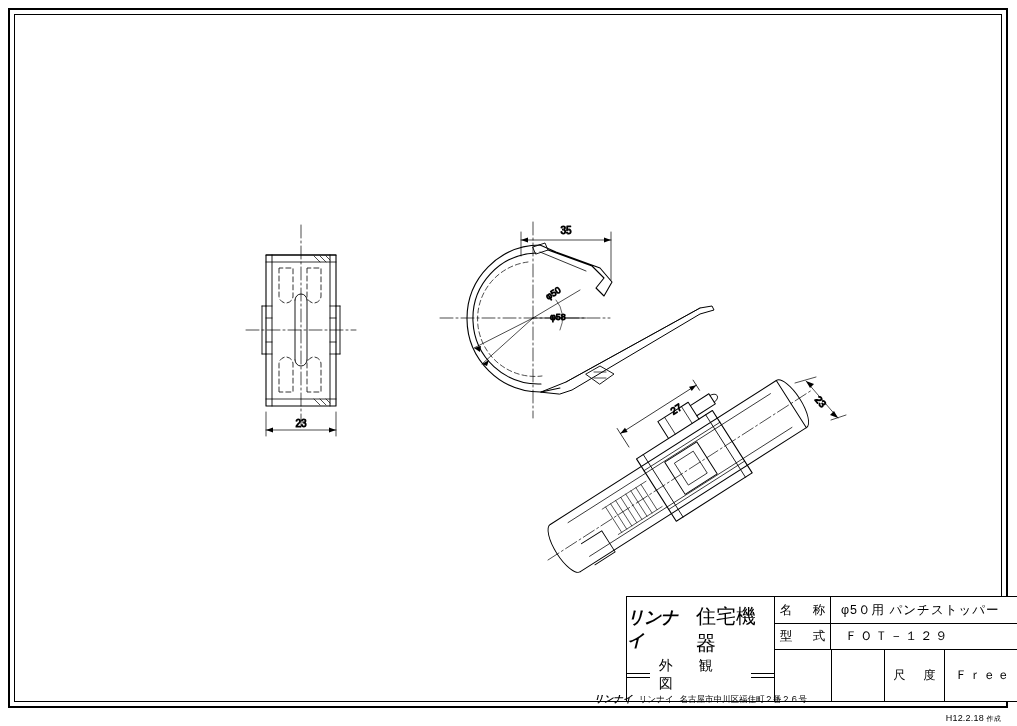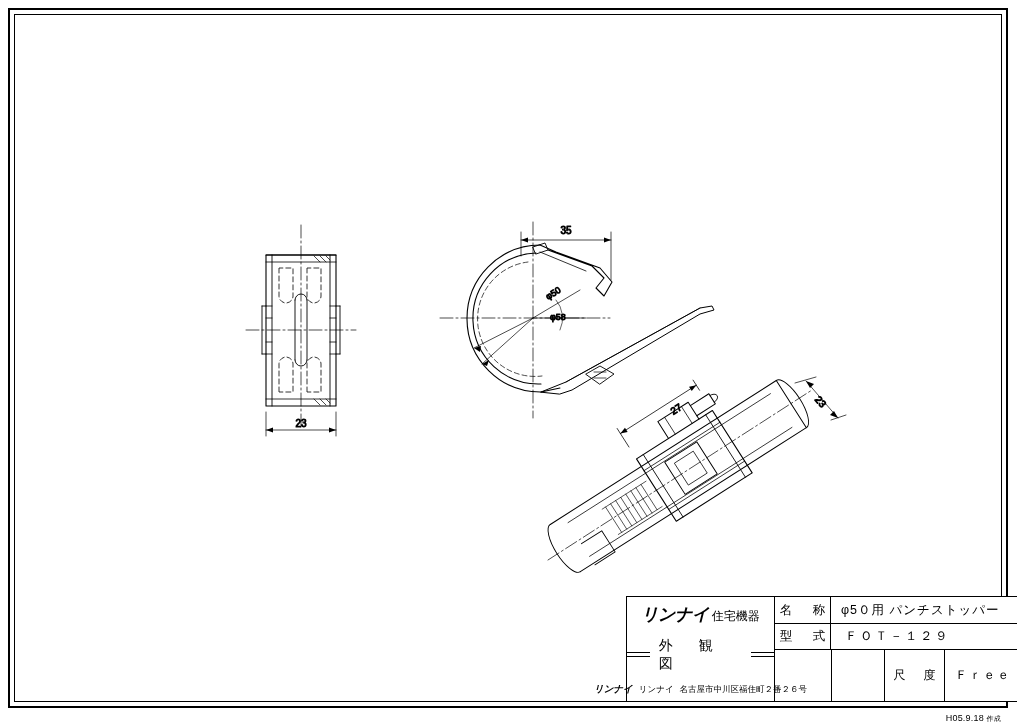--- a/index.html
+++ b/index.html
@@ -75,23 +75,22 @@
     gap: 3px;
   }
   .brand-logo {
     font-family: "Liberation Sans", sans-serif;
     font-weight: bold;
     font-size: 17px;
     font-style: italic;
     letter-spacing: -0.5px;
   }
   .brand-sub {
-    font-size: 12px;
+    font-size: 20px;
     letter-spacing: 0px;
-    text-align: right;
   }
   .gaikan-row {
     display: flex;
     align-items: center;
     justify-content: space-between;
     gap: 5px;
     width: 100%;
   }
   .gaikan-line {
     display: inline-block;
@@ -383,17 +382,17 @@
       <div class="tb-row r3">
         <div class="subcell-a"></div>
         <div class="subcell-b"></div>
         <div class="subcell-c">尺　度</div>
         <div class="subcell-d">Ｆｒｅｅ</div>
       </div>
     </div>
   </div>
 
   <div class="footer-note">
-    <span>H05.9.18</span>
+    <span>H12.2.18</span>
     <span class="small">作成</span>
   </div>
 
 </div>
 
 </body></html>

